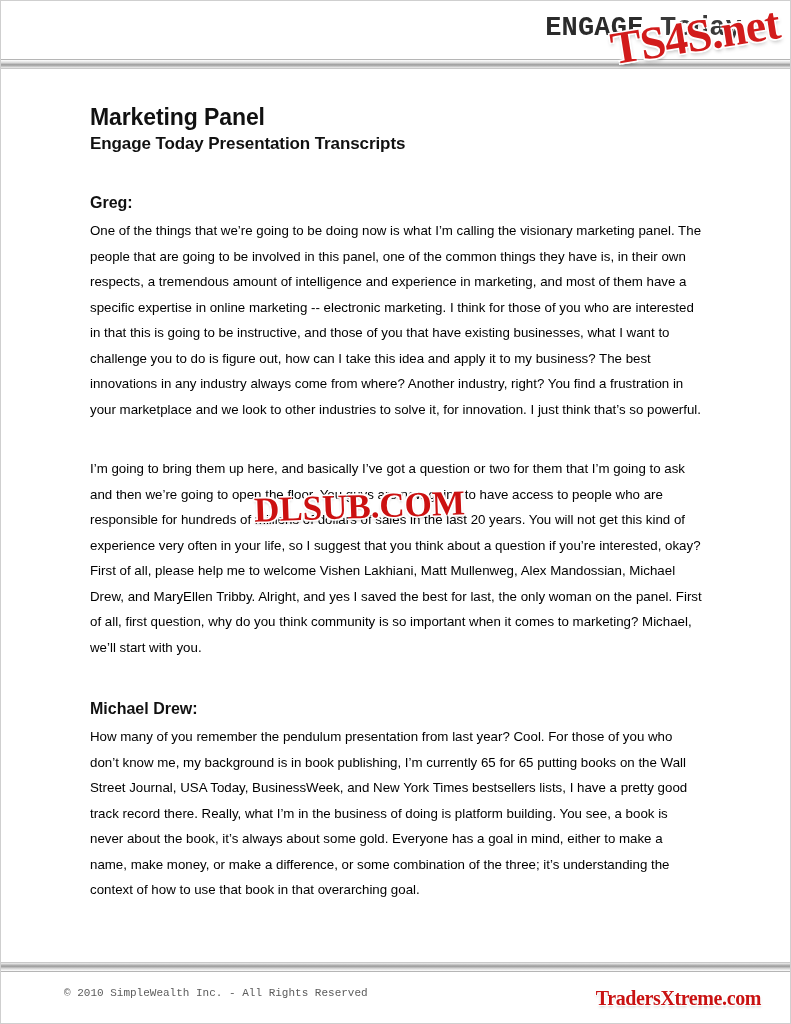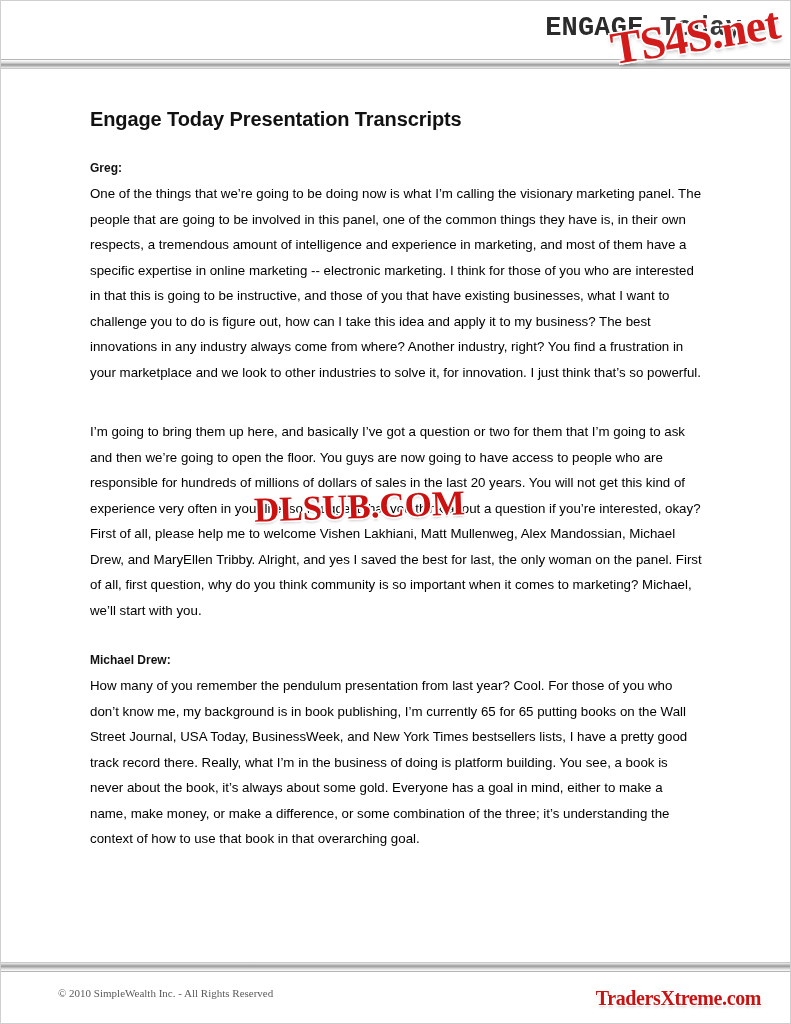--- a/index.html
+++ b/index.html
@@ -69,51 +69,51 @@
     left: 1px;
     bottom: 52px;
     width: 789px;
     height: 8px;
     background: linear-gradient(to bottom, #efefef 0%, #9a9a9a 40%, #d8d8d8 70%, #ffffff 100%);
     border-top: 1px solid #c9c9c9;
     border-bottom: 1px solid #b5b5b5;
   }
   .footer-text {
     position: absolute;
-    left: 58px;
+    left: 64px;
     bottom: 25px;
     font-size: 11px;
     color: #5b5b5b;
-    font-family: Liberation Serif, serif;
+    font-family: Liberation Mono, monospace;
   }
   
   .content {
     position: absolute;
     left: 90px;
     top: 104px;
     width: 612px;
   }
   h1.doc-title {
     margin: 0;
     font-size: 23px;
     line-height: 1.15;
     font-weight: bold;
     color: #111111;
     letter-spacing: -0.1px;
   }
   h2.doc-subtitle {
     margin: 4px 0 0 0;
-    font-size: 20px;
+    font-size: 17px;
     font-weight: bold;
     color: #111111;
     letter-spacing: -0.1px;
   }
   .speaker {
-    margin-top: 30px;
-    font-size: 12px;
+    margin-top: 40px;
+    font-size: 16px;
     font-weight: bold;
     color: #111111;
   }
   p.body-par {
     margin: 6px 0 0 0;
     font-size: 13.3px;
     line-height: 25.5px;
     color: #000000;
     text-align: left;
   }
@@ -177,20 +177,21 @@
 <div class="page">
 
   <div class="header-band">
     <div class="brand">
       <span>ENGAGE</span><span class="light"> Today</span>
     </div>
   </div>
   <div class="header-rule"></div>
 
   <div class="content">
+    <h1 class="doc-title">Marketing Panel</h1>
     <h2 class="doc-subtitle">Engage Today Presentation Transcripts</h2>
 
     <div>
       <div class="speaker">Greg:</div>
       <p class="body-par">One of the things that we’re going to be doing now is what I’m calling the visionary marketing panel. The people that are going to be involved in this panel, one of the common things they have is, in their own respects, a tremendous amount of intelligence and experience in marketing, and most of them have a specific expertise in online marketing -- electronic marketing. I think for those of you who are interested in that this is going to be instructive, and those of you that have existing businesses, what I want to challenge you to do is figure out, how can I take this idea and apply it to my business? The best innovations in any industry always come from where? Another industry, right? You find a frustration in your marketplace and we look to other industries to solve it, for innovation. I just think that’s so powerful.</p>
       <p class="body-par gap">I’m going to bring them up here, and basically I’ve got a question or two for them that I’m going to ask and then we’re going to open the floor. You guys are now going to have access to people who are responsible for hundreds of millions of dollars of sales in the last 20 years. You will not get this kind of experience very often in your life, so I suggest that you think about a question if you’re interested, okay? First of all, please help me to welcome Vishen Lakhiani, Matt Mullenweg, Alex Mandossian, Michael Drew, and MaryEllen Tribby. Alright, and yes I saved the best for last, the only woman on the panel. First of all, first question, why do you think community is so important when it comes to marketing? Michael, we’ll start with you.</p>
     </div>
 
     <div>
       <div class="speaker">Michael Drew:</div>

